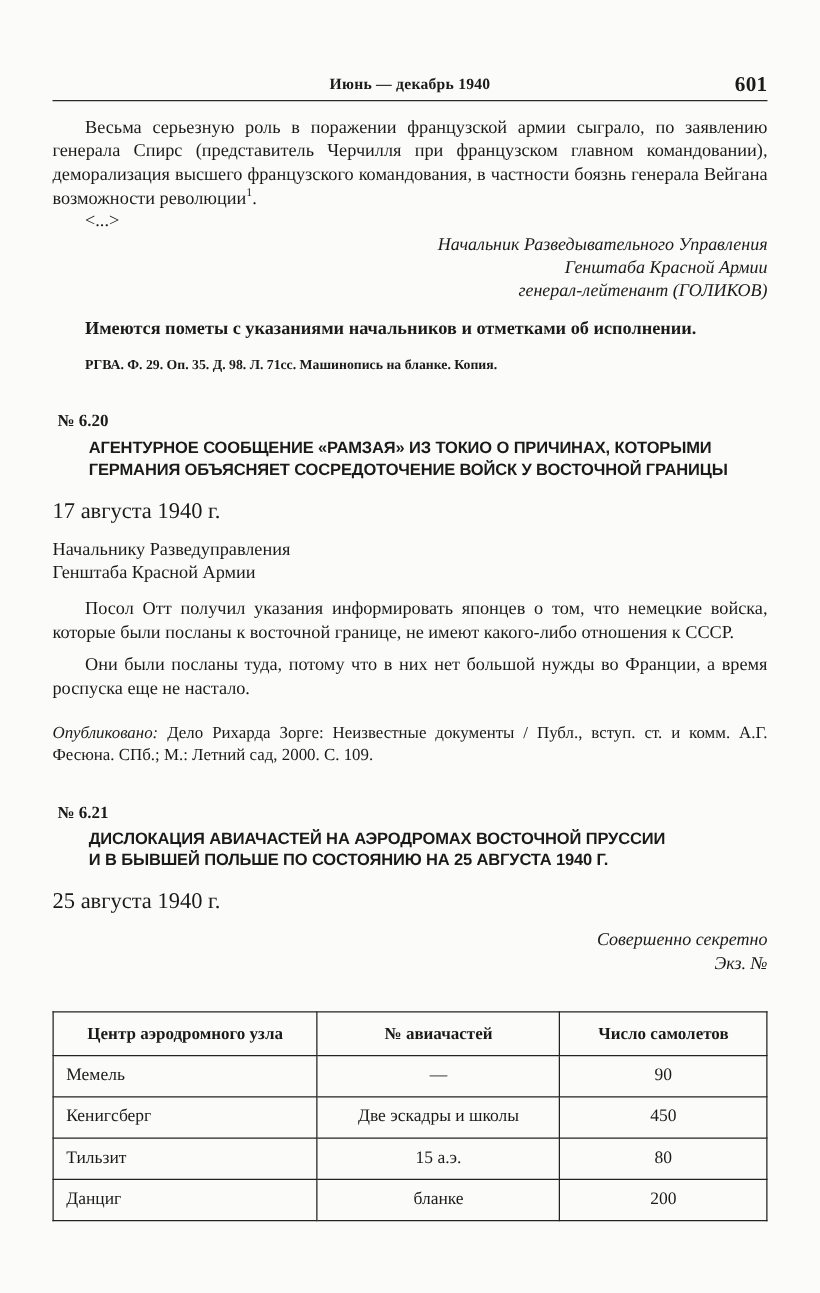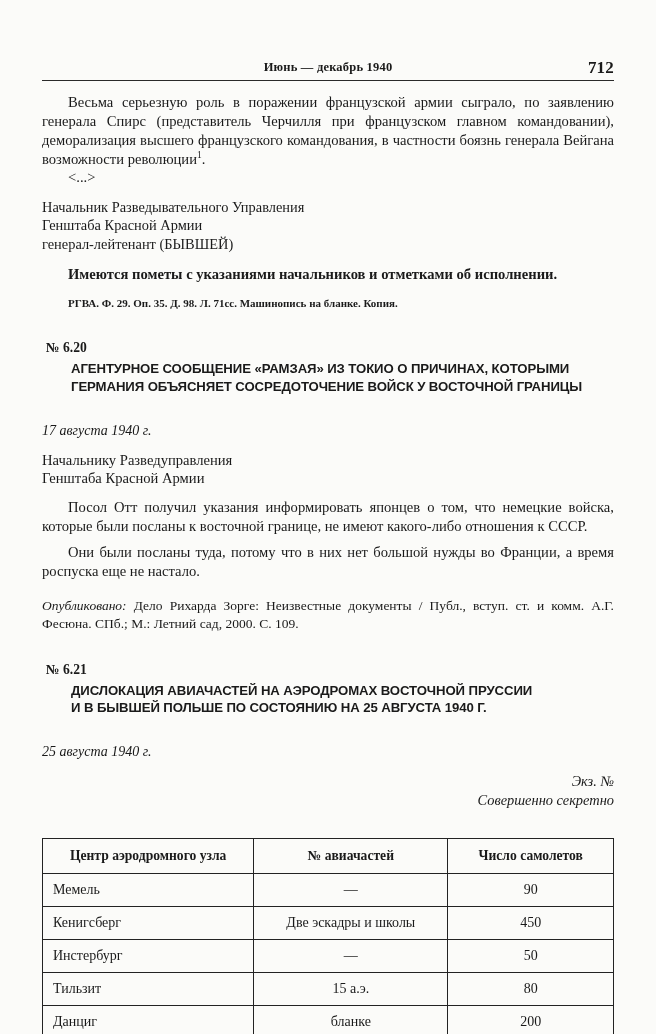--- a/index.html
+++ b/index.html
@@ -74,24 +74,25 @@
   }
   .gap-s { margin-top: 7px; }
   .gap-m { margin-top: 12px; font-weight: bold; }
   .gap-l { margin-top: 10px; }
 
   .ellipsis-line {
     text-indent: 26px;
     font-size: 14.6px;
   }
   .signature {
-    text-align: left;
+    text-align: right;
+    font-style: italic;
     font-size: 14.4px;
     line-height: 1.28;
-    margin-top: 12px;
+    margin-top: 1px;
   }
   .archive {
     text-indent: 26px;
     font-size: 11px;
   }
   .doc-num {
     font-weight: bold;
     font-size: 13.6px;
     margin-left: 4px;
     margin-top: 30px;
@@ -100,23 +101,22 @@
     font-family: "Liberation Sans", sans-serif;
     font-weight: bold;
     font-size: 13.2px;
     line-height: 1.30;
     text-transform: uppercase;
     margin-top: 4px;
     letter-spacing: -0.1px;
     margin-left: 29px;
   }
   .date-italic {
-    font-style: italic;
-    font-size: 14px;
-    margin-top: 28px;
+    font-size: 18px;
+    margin-top: 14px;
   }
   .addressee {
     font-size: 14.6px;
     line-height: 1.28;
     margin-top: 12px;
   }
   .published {
     font-size: 13.5px;
     line-height: 1.30;
     margin-top: 16px;
@@ -171,32 +171,32 @@
 </head>
 <body>
 
 <div class="page">
   <div class="scan-tint"></div>
 
   <div class="content">
 
     <div class="running-head">
       <span class="rh-title">Июнь — декабрь 1940</span>
-      <span class="rh-page">712</span>
+      <span class="rh-page">601</span>
     </div>
     <hr class="rule">
 
     <p class="indent"><span>Весьма серьезную роль в поражении французской армии сыграло, по заявлению генерала Спирс (представитель Черчилля при французском главном командовании), деморализация высшего французского командования, в частности боязнь генерала Вейгана возможности революции</span><sup class="fn">1</sup>.</p>
 
     <div class="ellipsis-line">&lt;...&gt;</div>
 
     <div class="signature">
       <div>Начальник Разведывательного Управления</div>
       <div>Генштаба Красной Армии</div>
-      <div>генерал-лейтенант (БЫВШЕЙ)</div>
+      <div>генерал-лейтенант (ГОЛИКОВ)</div>
     </div>
 
     <p class="indent gap-m">Имеются пометы с указаниями начальников и отметками об исполнении.</p>
 
     <p class="archive gap-m">РГВА. Ф. 29. Оп. 35. Д. 98. Л. 71сс. Машинопись на бланке. Копия.</p>
 
     <div class="doc-num">№ 6.20</div>
     <div class="doc-title">
       <span>АГЕНТУРНОЕ СООБЩЕНИЕ «РАМЗАЯ» ИЗ ТОКИО О ПРИЧИНАХ, КОТОРЫМИ</span><br>
       <span>ГЕРМАНИЯ ОБЪЯСНЯЕТ СОСРЕДОТОЧЕНИЕ ВОЙСК У ВОСТОЧНОЙ ГРАНИЦЫ</span>
@@ -216,22 +216,22 @@
 
     <div class="doc-num">№ 6.21</div>
     <div class="doc-title">
       <span>ДИСЛОКАЦИЯ АВИАЧАСТЕЙ НА АЭРОДРОМАХ ВОСТОЧНОЙ ПРУССИИ</span><br>
       <span>И В БЫВШЕЙ ПОЛЬШЕ ПО СОСТОЯНИЮ НА 25 АВГУСТА 1940 г.</span>
     </div>
 
     <div class="date-italic">25 августа 1940 г.</div>
 
     <div class="secret">
+      <div>Совершенно секретно</div>
       <div>Экз. №</div>
-      <div>Совершенно секретно</div>
     </div>
 
     <table class="airfields">
       <thead>
         <tr>
           <th>Центр аэродромного узла</th>
           <th>№ авиачастей</th>
           <th>Число самолетов</th>
         </tr>
       </thead>
@@ -240,25 +240,20 @@
           <td class="c1">Мемель</td>
           <td class="c2">—</td>
           <td class="c3">90</td>
         </tr>
         <tr>
           <td class="c1">Кенигсберг</td>
           <td class="c2">Две эскадры и школы</td>
           <td class="c3">450</td>
         </tr>
         <tr>
-          <td class="c1">Инстербург</td>
-          <td class="c2">—</td>
-          <td class="c3">50</td>
-        </tr>
-        <tr>
           <td class="c1">Тильзит</td>
           <td class="c2">15 а.э.</td>
           <td class="c3">80</td>
         </tr>
         <tr>
           <td class="c1">Данциг</td>
           <td class="c2">бланке</td>
           <td class="c3">200</td>
         </tr>
       </tbody>

